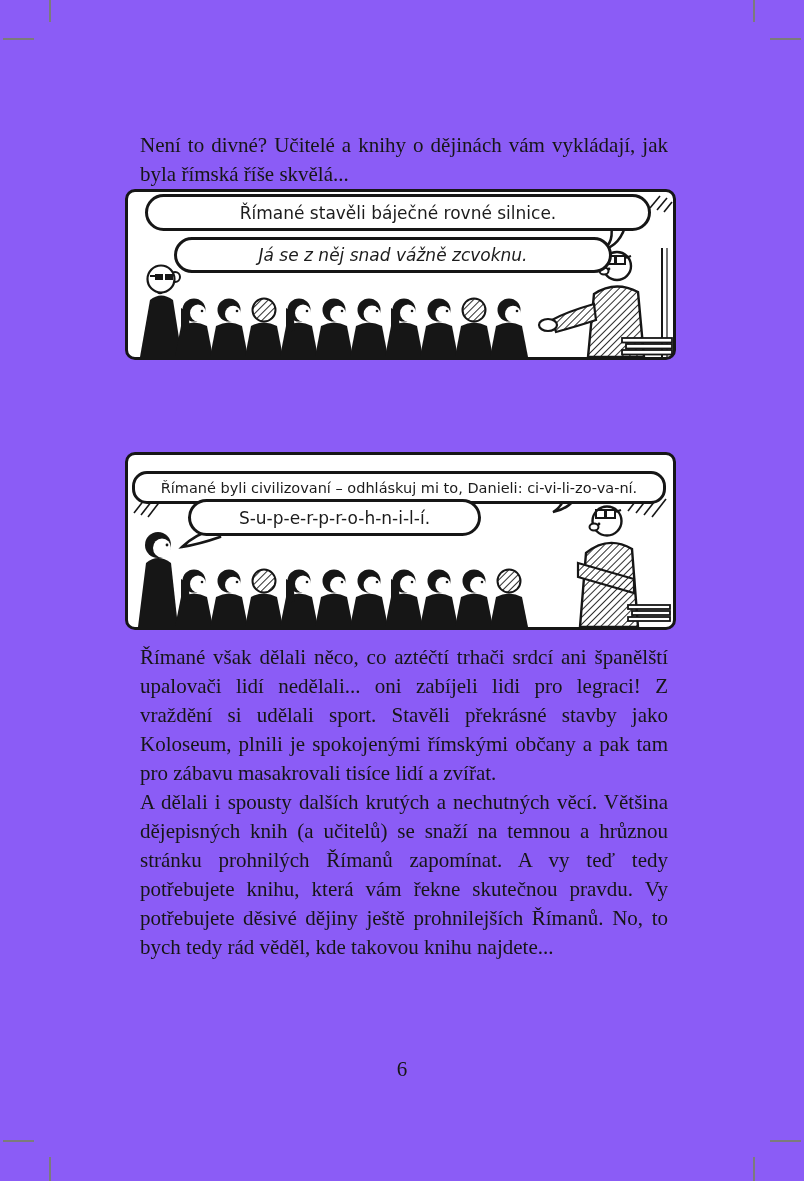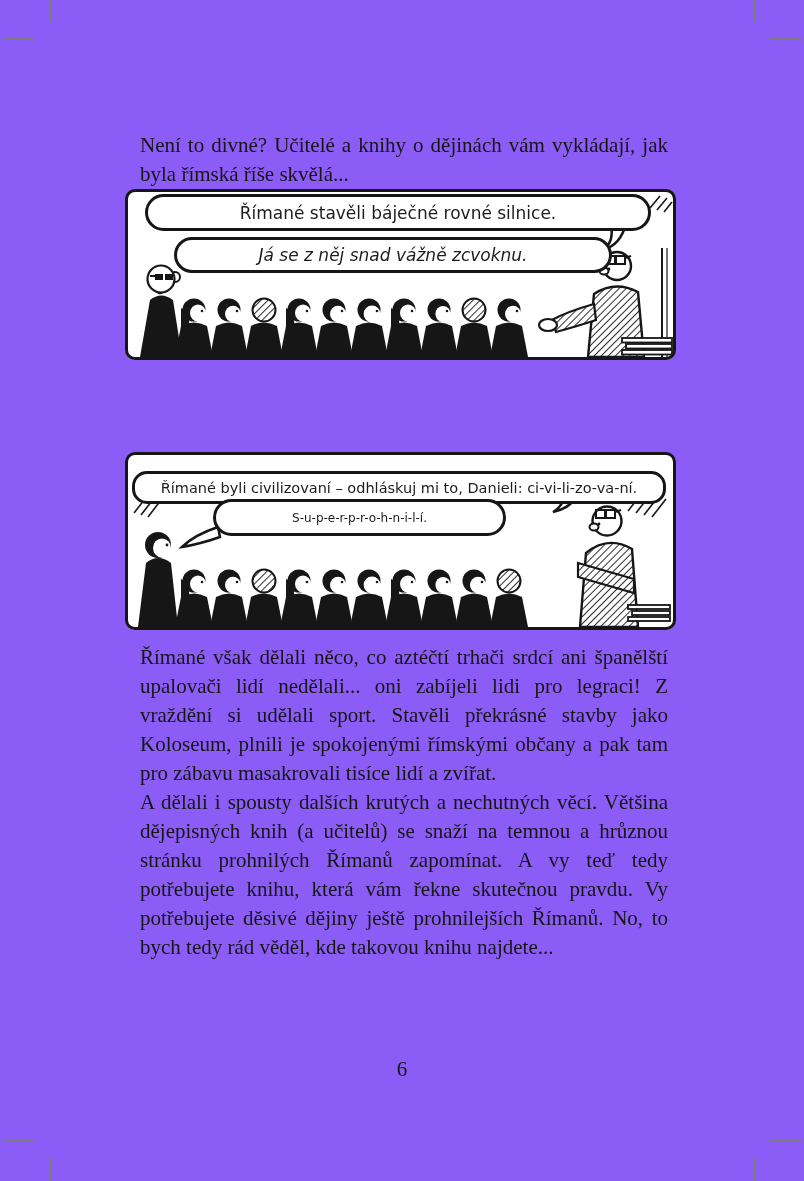--- a/index.html
+++ b/index.html
@@ -262,21 +262,21 @@
 
       <g fill="#fff" stroke="#161616" stroke-width="1.8">
         <rect x="500" y="150" width="42" height="4"></rect>
           <rect x="504" y="156" width="38" height="4"></rect>
           <rect x="500" y="162" width="42" height="4"></rect>
       </g>
     </svg>
     <div class="bubble b-round" style="left:4px;top:3px;width:534px;height:33px;font-size:14.5px;border-radius:15px;margin-top:13px;">
       <span>Římané byli civilizovaní – odhláskuj mi to, Danieli: ci-vi-li-zo-va-ní.</span>
     </div>
-    <div class="bubble b-round" style="left:85px;top:44px;width:293px;height:37px;font-size:12px;">
+    <div class="bubble b-round" style="left:60px;top:44px;width:293px;height:37px;font-size:17px;">
       <span>S-u-p-e-r-p-r-o-h-n-i-l-í.</span>
     </div>
   </div>
 
   <p class="para" style="top:643px;">Římané však dělali něco, co aztéčtí trhači srdcí ani španělští upalovači lidí nedělali... oni zabíjeli lidi pro legraci! Z vraždění si udělali sport. Stavěli překrásné stavby jako Koloseum, plnili je spokojenými římskými občany a pak tam pro zábavu masakrovali tisíce lidí a zvířat.</p>
   <p class="para" style="top:788px;">A dělali i spousty dalších krutých a nechutných věcí. Většina dějepisných knih (a učitelů) se snaží na temnou a hrůznou stránku prohnilých Římanů zapomínat. A vy teď tedy potřebujete knihu, která vám řekne skutečnou pravdu. Vy potřebujete děsivé dějiny ještě prohnilejších Římanů. No, to bych tedy rád věděl, kde takovou knihu najdete...</p>
 
   <div class="pageno" style="top:1057px;">6</div>
 
 </div>

